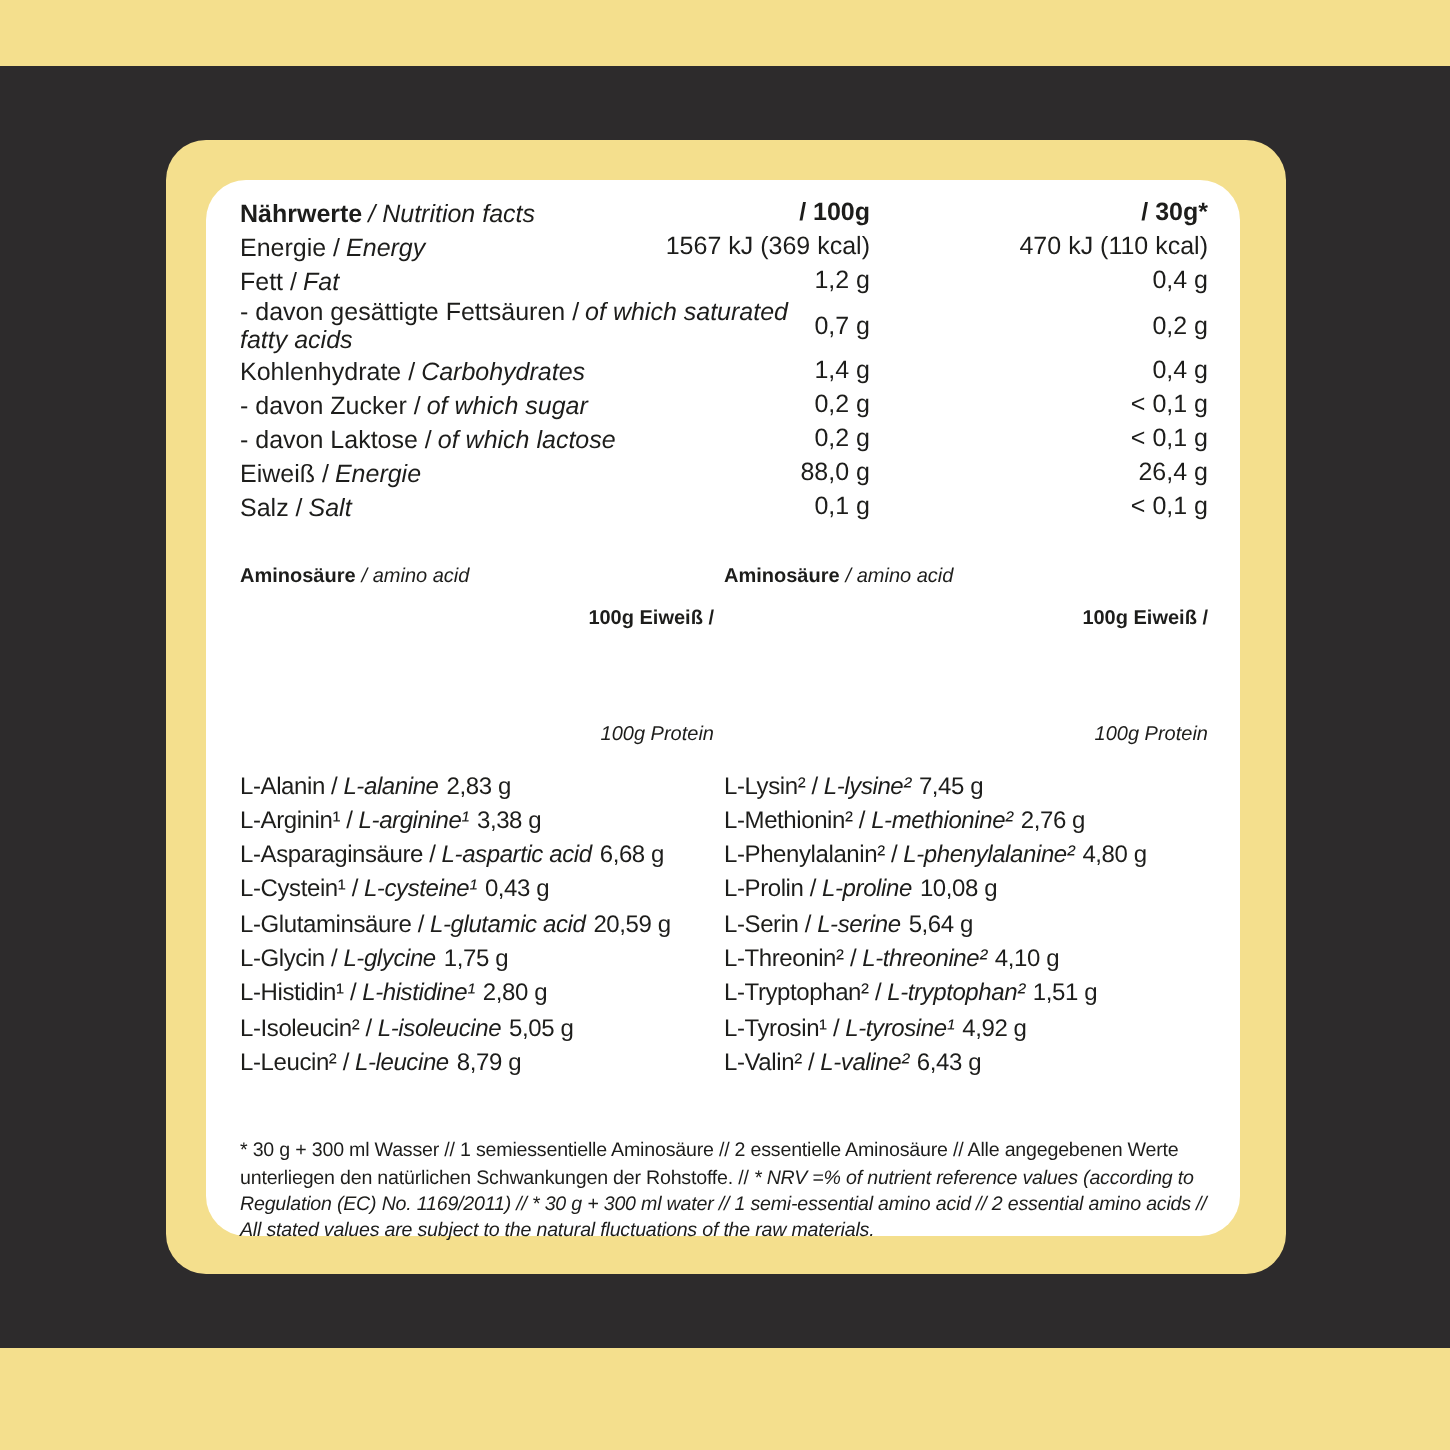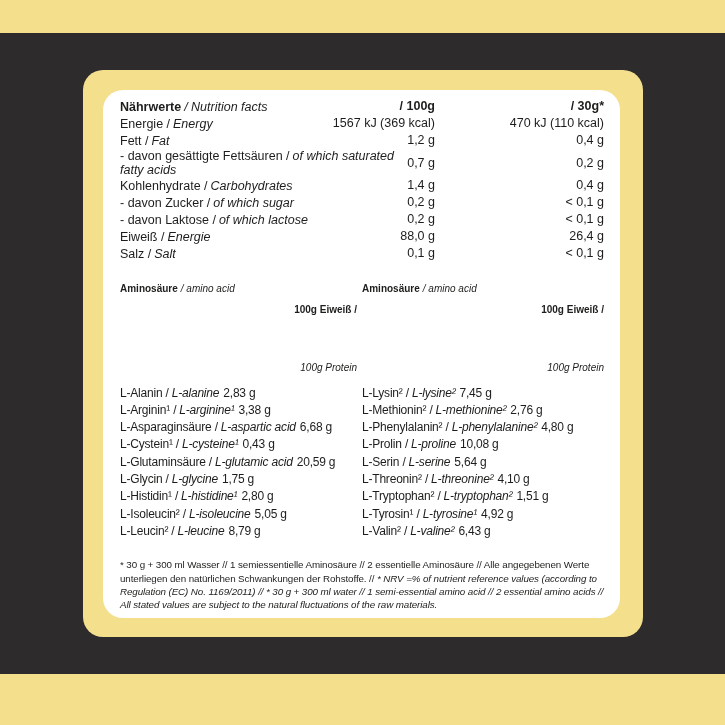--- a/index.html
+++ b/index.html
@@ -37,21 +37,21 @@
   
   #amino{display:grid;grid-template-columns:237px 1fr;column-gap:5px;margin-top:20px;}
   .ahead{display:flex;justify-content:flex-start;gap:6px;font-size:10px;line-height:14.5px;margin-bottom:9px;flex-direction:column;}
   .ahead .vh{text-align:right;}
   .ahead .vh .l1{display:block;}
   .ahead .vh .l2{display:block;margin-top:44px;}
   .arow{display:flex;gap:4px;font-size:12px;line-height:17.3px;letter-spacing:-0.2px;white-space:nowrap;}
   .arow .val{white-space:nowrap;}
 
   
-  .foot{margin:18px 0 0;font-size:9.8px;line-height:13.4px;letter-spacing:-0.1px;}
+  .foot{margin:29px 0 0;font-size:9.8px;line-height:13.4px;letter-spacing:-0.1px;}
 </style>
 </head>
 <body>
 
 <div class="band" id="band-top"></div>
 <div class="band" id="band-bottom"></div>
 
 <div id="card">
   <div id="panel">
 

